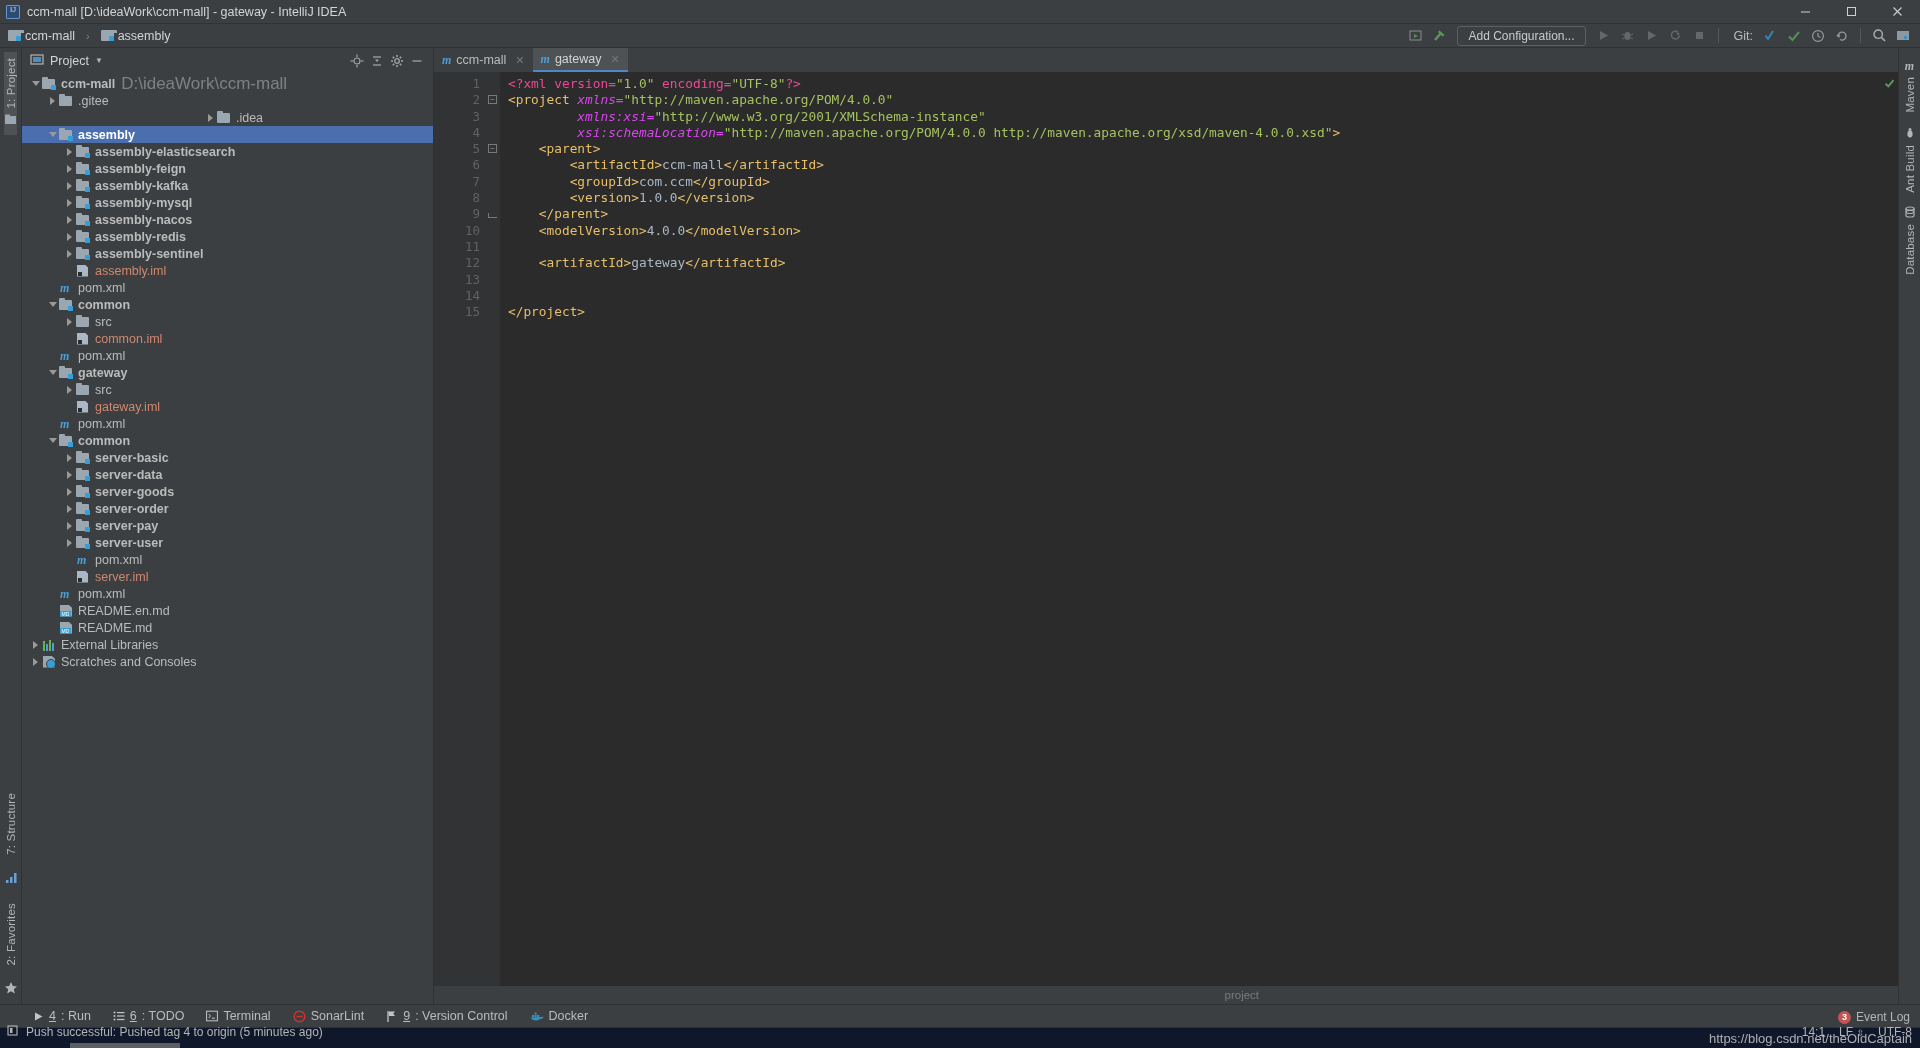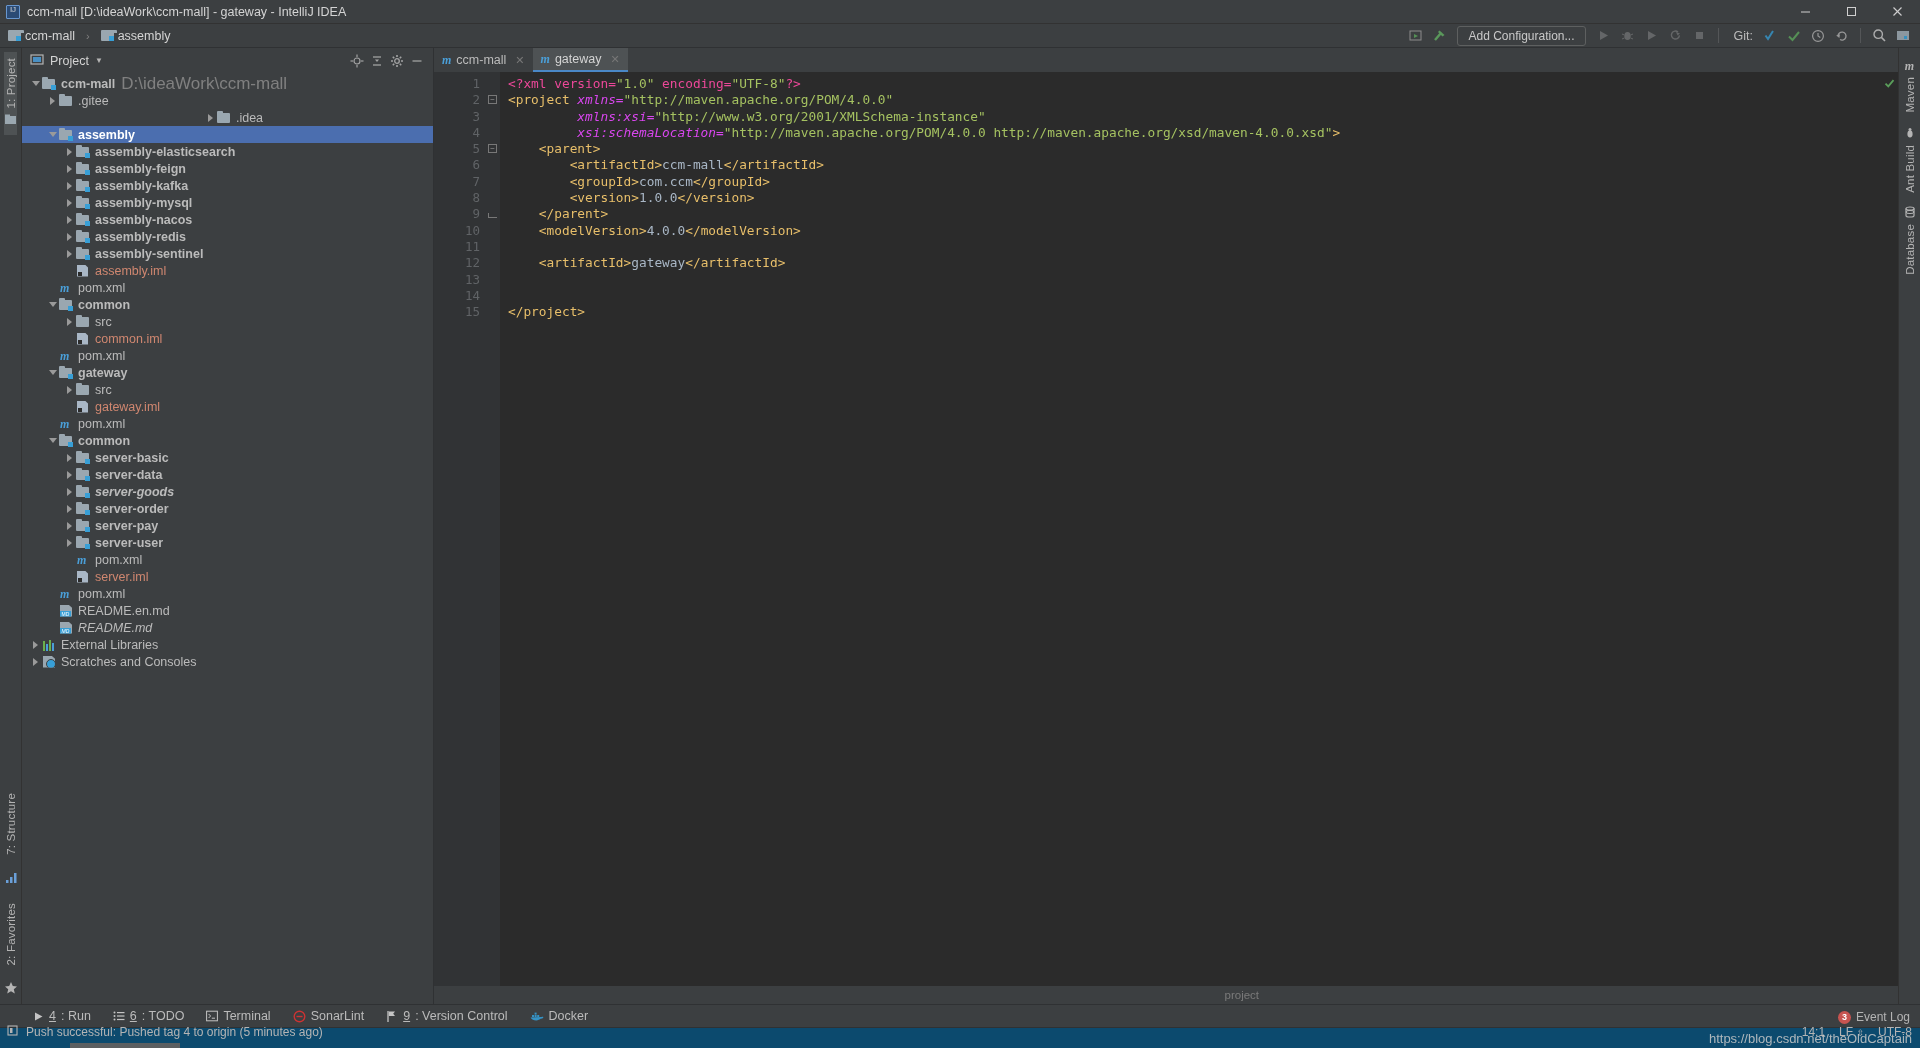--- a/index.html
+++ b/index.html
@@ -112,21 +112,21 @@
   
   .rightstrip{width:22px;flex:0 0 22px;background:#3c3f41;border-left:1px solid #323232;display:flex;flex-direction:column;align-items:center;padding-top:4px;gap:0;}
   .rtab{display:flex;flex-direction:column;align-items:center;gap:3px;padding:7px 0;}
 
   
   .bottombar{height:23px;flex:0 0 23px;background:#3c3f41;display:flex;align-items:center;padding-left:22px;border-top:1px solid #2f3133;gap:0;}
   .bt{display:flex;align-items:center;gap:5px;padding:0 11px;font-size:12.5px;color:#bbbbbb;height:23px;}
   .bt u{text-decoration:underline;}
 
   
-  .statusbar{height:21px;flex:0 0 21px;background:#0c4a6e;display:flex;align-items:center;padding:0 8px 12px 6px;font-size:12px;color:#b4b4b4;border-top:1px solid #2f3133;}
+  .statusbar{height:21px;flex:0 0 21px;background:#0f172a;display:flex;align-items:center;padding:0 8px 12px 6px;font-size:12px;color:#b4b4b4;border-top:1px solid #2f3133;}
   .status-left{display:flex;align-items:center;gap:7px;}
   .status-right{margin-left:auto;display:flex;align-items:center;gap:14px;}
   .evtlog{position:absolute;right:10px;top:0px;display:flex;align-items:center;gap:5px;font-size:12px;color:#b4b4b4;}
   .badge3{width:13px;height:13px;border-radius:50%;background:#c75450;color:#fff;font-size:9px;display:flex;align-items:center;justify-content:center;font-weight:bold;}
 
   .watermark{position:absolute;right:8px;bottom:2px;font-size:13px;color:#c9c9c9;opacity:.85;white-space:nowrap;pointer-events:none;font-family:"Liberation Sans",sans-serif;}
   .scrollbar-h{position:absolute;left:70px;bottom:0px;width:110px;height:5px;background:#5c5f61;}
 </style>
 </head>
 <body>
@@ -575,21 +575,21 @@
             <span class="twisty closed">
               <i></i>
             </span>
             <span class="ico">
               <span class="fold-tab"></span>
               <span class="fold"></span>
               <span class="fold-badge"></span>
             </span>
             <span class="nm b">server-data</span>
           </div>
-          <div class="row" style="padding-left: 42px; font-style: italic;">
+          <div class="row" style="padding-left: 42px;">
             <span class="twisty closed">
               <i></i>
             </span>
             <span class="ico">
               <span class="fold-tab"></span>
               <span class="fold"></span>
               <span class="fold-badge"></span>
             </span>
             <span class="nm b">server-goods</span>
           </div>
@@ -647,21 +647,21 @@
             </span>
             <span class="nm">pom.xml</span>
           </div>
           <div class="row" style="padding-left: 25px;">
             <span class="twisty none"></span>
             <span class="ico">
               <span class="md-ic"></span>
             </span>
             <span class="nm">README.en.md</span>
           </div>
-          <div class="row" style="padding-left: 25px; font-style: italic;">
+          <div class="row" style="padding-left: 25px;">
             <span class="twisty none"></span>
             <span class="ico">
               <span class="md-ic"></span>
             </span>
             <span class="nm">README.md</span>
           </div>
           <div class="row" style="padding-left: 8px;">
             <span class="twisty closed">
               <i></i>
             </span>

